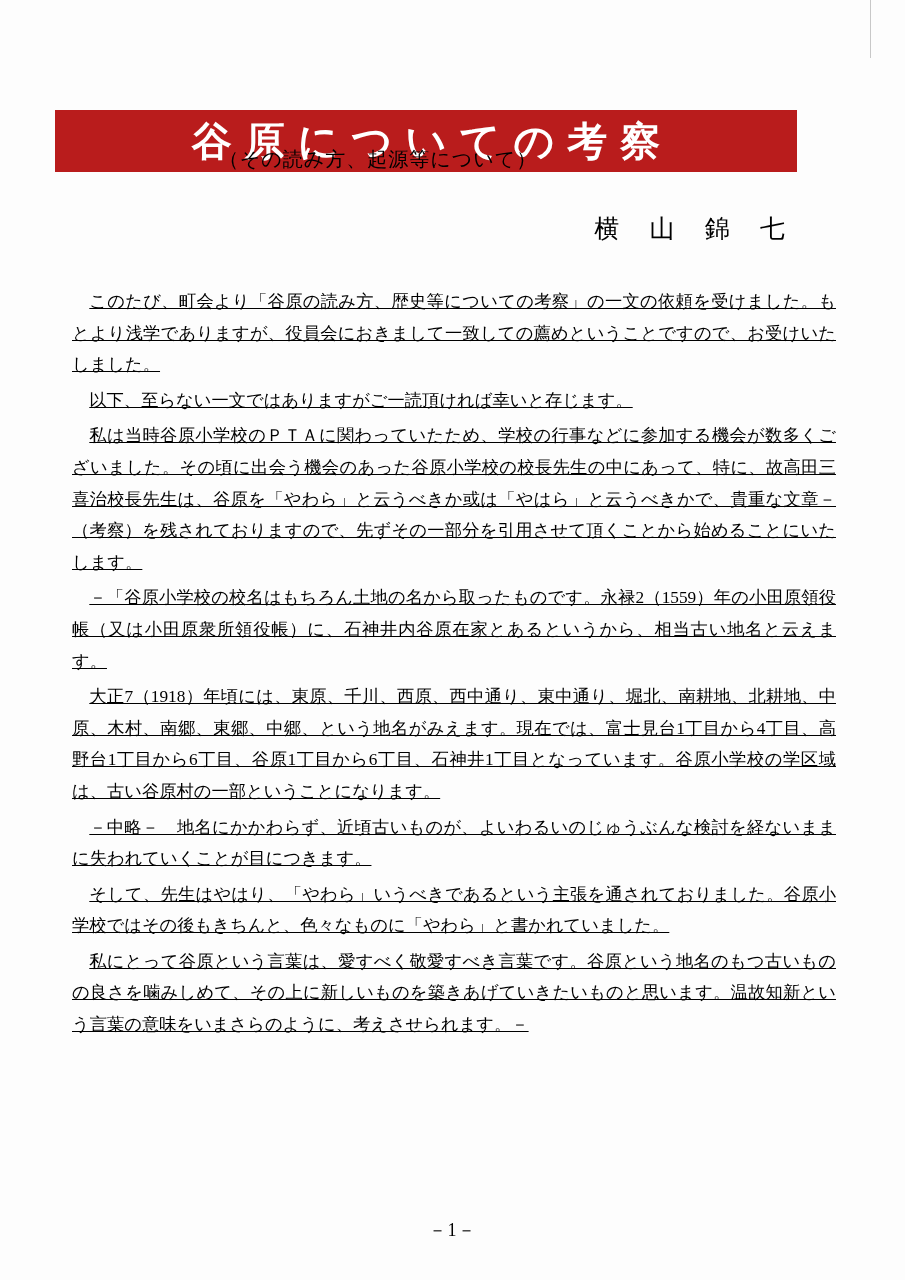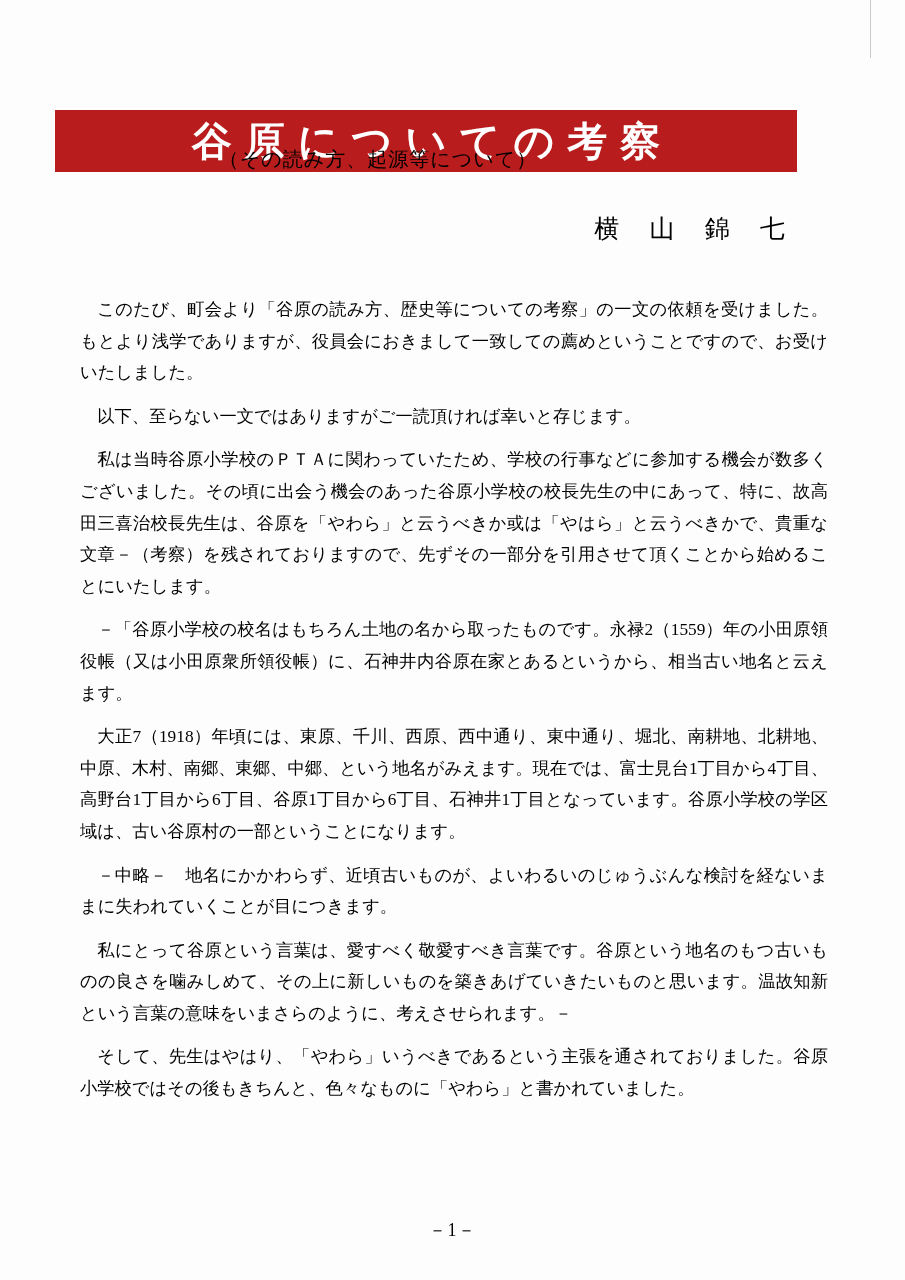--- a/index.html
+++ b/index.html
@@ -72,22 +72,23 @@
     position: absolute;
     left: 68px;
     top: 282px;
     width: 772px;
     font-size: 17.3px;
     line-height: 31.6px;
     text-align: justify;
     text-justify: inter-ideograph;
   }
   .body-text p {
-    margin: 12px;
+    margin: 4px;
     text-indent: 1em;
+    text-decoration: underline;
   }
   .page-number {
     position: absolute;
     left: 0;
     top: 1218px;
     width: 905px;
     text-align: center;
     font-size: 18px;
     letter-spacing: 1px;
   }
@@ -107,19 +108,19 @@
 
   <div class="author">横 山 錦 七</div>
 
   <div class="body-text">
     <p>このたび、町会より「谷原の読み方、歴史等についての考察」の一文の依頼を受けました。もとより浅学でありますが、役員会におきまして一致しての薦めということですので、お受けいたしました。</p>
     <p>以下、至らない一文ではありますがご一読頂ければ幸いと存じます。</p>
     <p>私は当時谷原小学校のＰＴＡに関わっていたため、学校の行事などに参加する機会が数多くございました。その頃に出会う機会のあった谷原小学校の校長先生の中にあって、特に、故高田三喜治校長先生は、谷原を「やわら」と云うべきか或は「やはら」と云うべきかで、貴重な文章－（考察）を残されておりますので、先ずその一部分を引用させて頂くことから始めることにいたします。</p>
     <p>－「谷原小学校の校名はもちろん土地の名から取ったものです。永禄2（1559）年の小田原領役帳（又は小田原衆所領役帳）に、石神井内谷原在家とあるというから、相当古い地名と云えます。</p>
     <p>大正7（1918）年頃には、東原、千川、西原、西中通り、東中通り、堀北、南耕地、北耕地、中原、木村、南郷、東郷、中郷、という地名がみえます。現在では、富士見台1丁目から4丁目、高野台1丁目から6丁目、谷原1丁目から6丁目、石神井1丁目となっています。谷原小学校の学区域は、古い谷原村の一部ということになります。</p>
     <p>－中略－　地名にかかわらず、近頃古いものが、よいわるいのじゅうぶんな検討を経ないままに失われていくことが目につきます。</p>
+    <p>そして、先生はやはり、「やわら」いうべきであるという主張を通されておりました。谷原小学校ではその後もきちんと、色々なものに「やわら」と書かれていました。</p>
     <p>私にとって谷原という言葉は、愛すべく敬愛すべき言葉です。谷原という地名のもつ古いものの良さを噛みしめて、その上に新しいものを築きあげていきたいものと思います。温故知新という言葉の意味をいまさらのように、考えさせられます。－</p>
-    <p>そして、先生はやはり、「やわら」いうべきであるという主張を通されておりました。谷原小学校ではその後もきちんと、色々なものに「やわら」と書かれていました。</p>
   </div>
 
   <div class="page-number">－1－</div>
 
 </div>
 
 </body></html>

